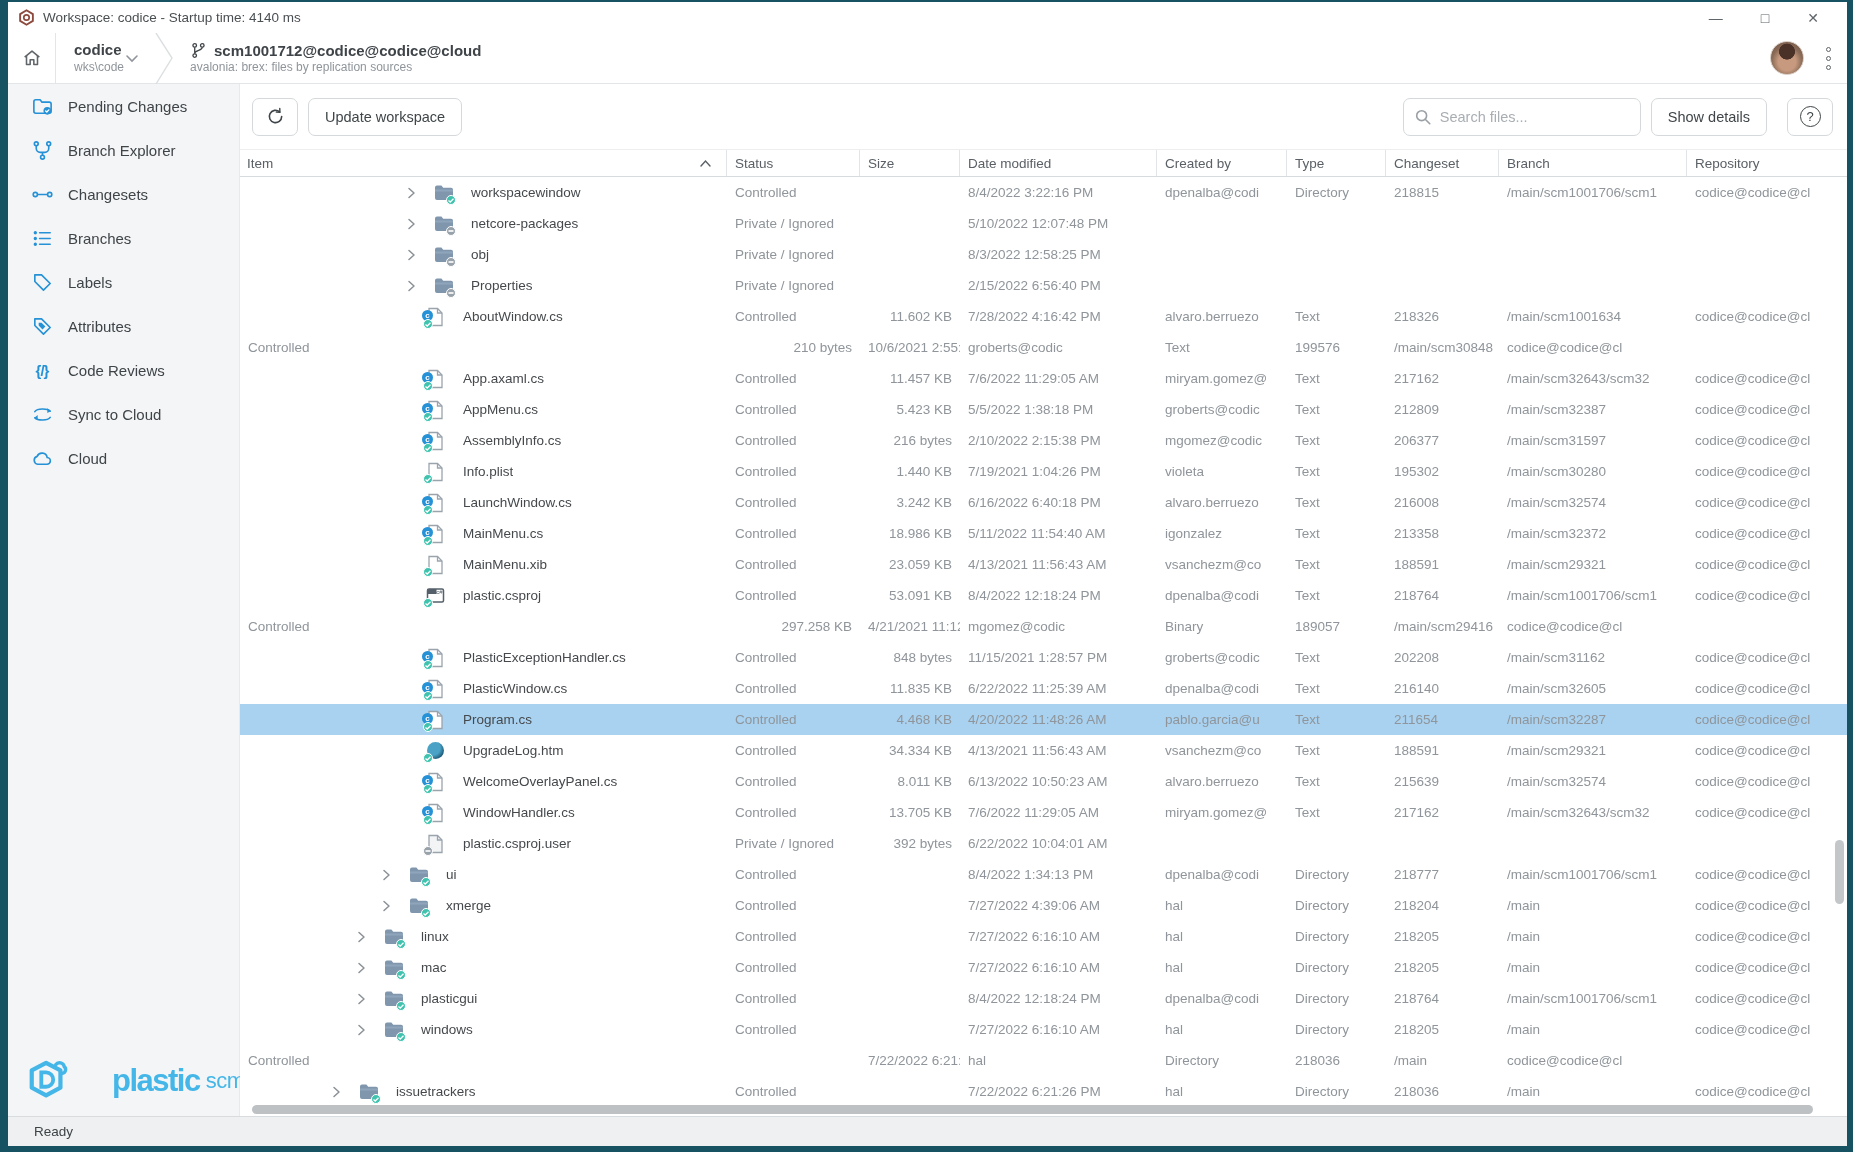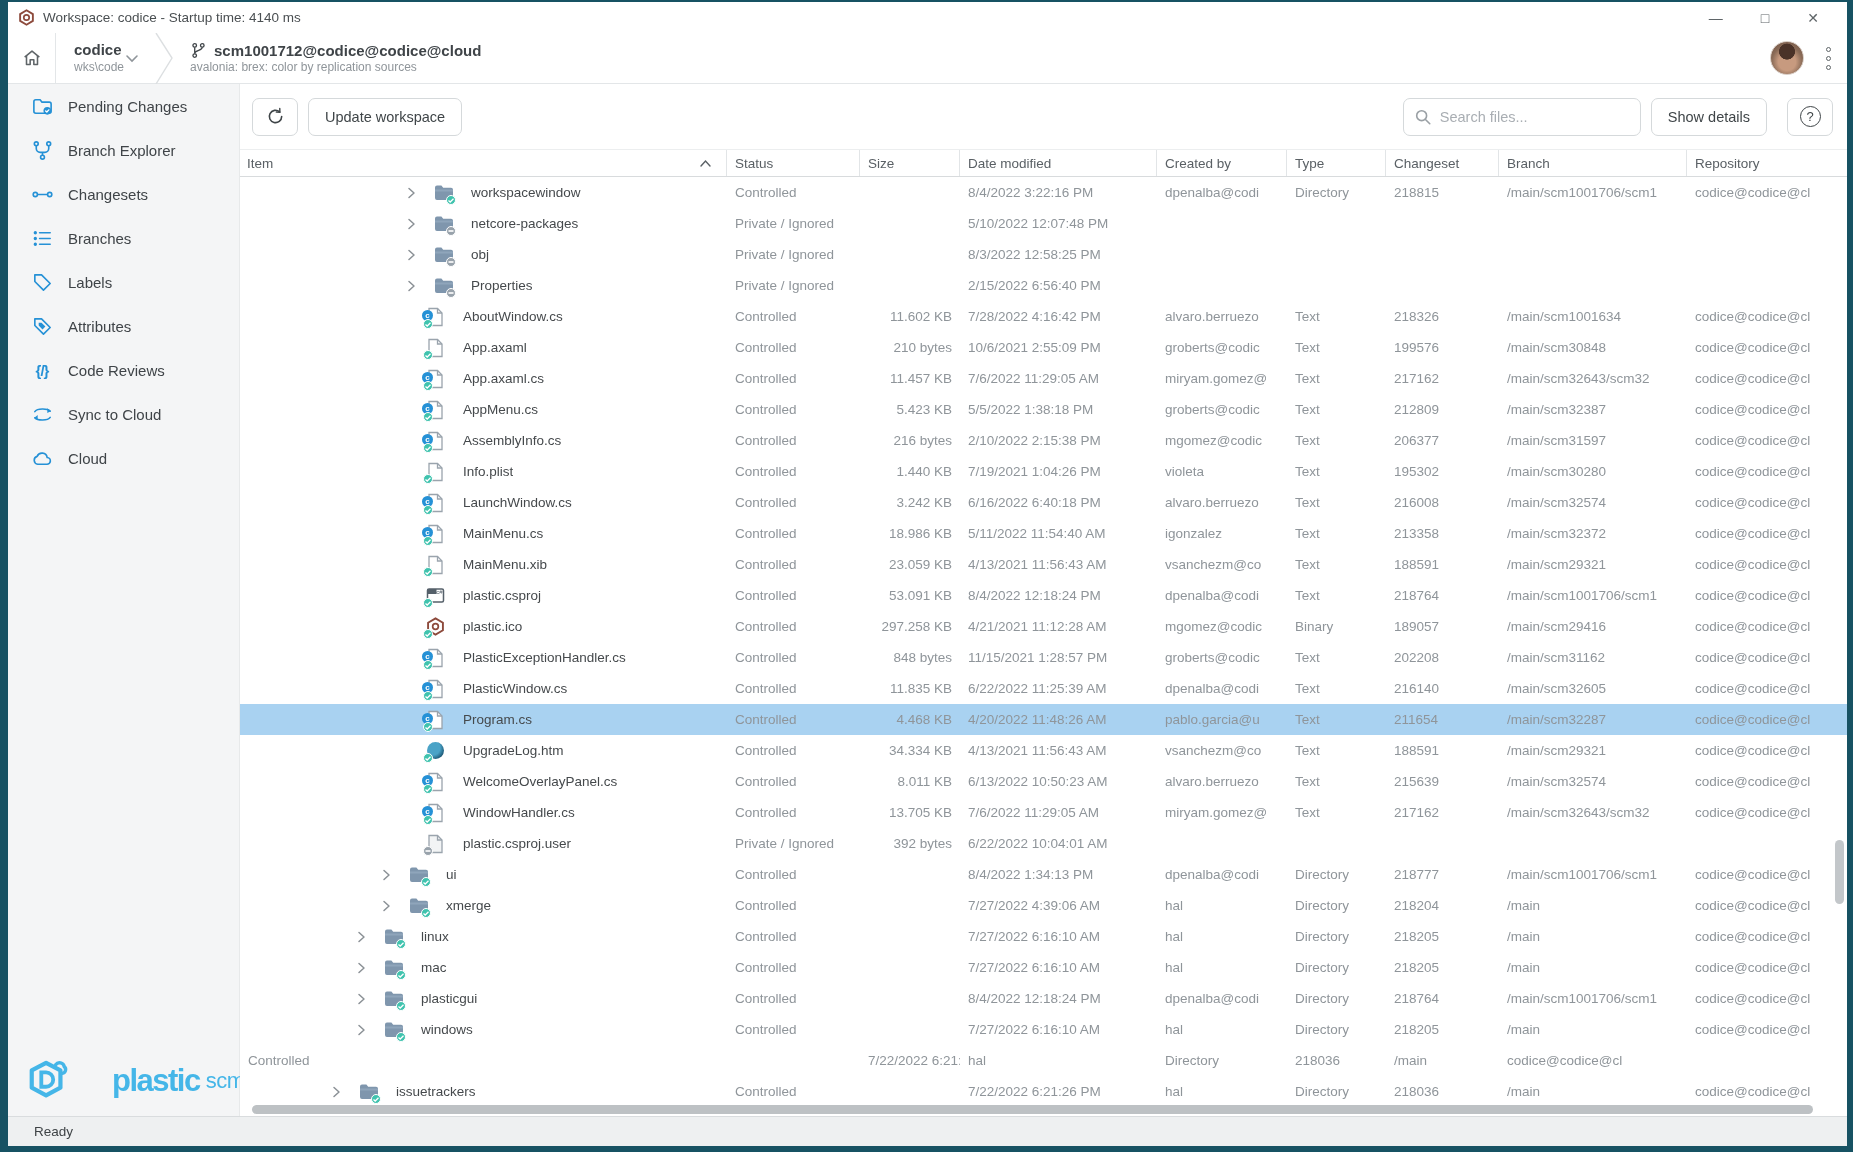--- a/index.html
+++ b/index.html
@@ -139,21 +139,21 @@
       <div class="branchblk">
         <div class="row1">
           <svg width="17" height="17" viewBox="0 0 18 18" fill="none" stroke="#3f4448" stroke-width="1.4">
             <circle cx="5" cy="3.6" r="1.9"></circle>
               <circle cx="13" cy="3.6" r="1.9"></circle>
               <circle cx="5" cy="14.4" r="1.9"></circle>
             <path d="M5 5.5 V12.5 M13 5.5 C13 9.5 5 8 5 12.5"></path>
           </svg>
           <span class="t1">scm1001712@codice@codice@cloud</span>
         </div>
-        <div class="t2">avalonia: brex: color by replication sources</div>
+        <div class="t2">avalonia: brex: files by replication sources</div>
       </div>
       <div class="hdr-right">
         <div class="avatar"></div>
         <div class="kebab">
             <i></i>
             <i></i>
             <i></i>
           </div>
       </div>
     </div>
@@ -458,34 +458,20 @@
               <div class="c">Controlled</div>
               <div class="c size">11.602 KB</div>
               <div class="c">7/28/2022 4:16:42 PM</div>
               <div class="c">alvaro.berruezo</div>
               <div class="c">Text</div>
               <div class="c">218326</div>
               <div class="c">/main/scm1001634</div>
               <div class="c">codice@codice@cl</div>
             </div>
             <div class="trow tgrid">
-              <div class="c item" style="padding-left:185px">
-                <span class="fico">
-                  <svg width="17" height="20" viewBox="0 0 17 20" fill="none" stroke="#9aa4ad" stroke-width="1.3">
-                    <path d="M2 1.5h8.5L15 6v12.5H2z" fill="#fff"></path>
-                    <path d="M10.5 1.5V6H15"></path>
-                  </svg>
-                  <span class="badge checkL">
-                    <svg width="6" height="5" viewBox="0 0 6 5">
-                      <polyline points="0.5,2.5 2.2,4 5.5,0.8" fill="none" stroke="#fff" stroke-width="1.3"></polyline>
-                    </svg>
-                  </span>
-                </span>
-                <span class="itemname">App.axaml</span>
-              </div>
               <div class="c">Controlled</div>
               <div class="c size">210 bytes</div>
               <div class="c">10/6/2021 2:55:09 PM</div>
               <div class="c">groberts@codic</div>
               <div class="c">Text</div>
               <div class="c">199576</div>
               <div class="c">/main/scm30848</div>
               <div class="c">codice@codice@cl</div>
             </div>
             <div class="trow tgrid">
@@ -680,34 +666,20 @@
               <div class="c">Controlled</div>
               <div class="c size">53.091 KB</div>
               <div class="c">8/4/2022 12:18:24 PM</div>
               <div class="c">dpenalba@codi</div>
               <div class="c">Text</div>
               <div class="c">218764</div>
               <div class="c">/main/scm1001706/scm1</div>
               <div class="c">codice@codice@cl</div>
             </div>
             <div class="trow tgrid">
-              <div class="c item" style="padding-left:185px">
-                <span class="fico">
-                  <svg width="19" height="19" viewBox="0 0 20 20">
-                    <path d="M10 1.5 L17.8 6 L17.8 14 L10 18.5 L2.2 14 L2.2 6 Z" fill="none" stroke="#8d4a3c" stroke-width="2"></path>
-                    <circle cx="10" cy="10" r="3" fill="none" stroke="#8d4a3c" stroke-width="1.8"></circle>
-                  </svg>
-                  <span class="badge checkL">
-                    <svg width="6" height="5" viewBox="0 0 6 5">
-                      <polyline points="0.5,2.5 2.2,4 5.5,0.8" fill="none" stroke="#fff" stroke-width="1.3"></polyline>
-                    </svg>
-                  </span>
-                </span>
-                <span class="itemname">plastic.ico</span>
-              </div>
               <div class="c">Controlled</div>
               <div class="c size">297.258 KB</div>
               <div class="c">4/21/2021 11:12:28 AM</div>
               <div class="c">mgomez@codic</div>
               <div class="c">Binary</div>
               <div class="c">189057</div>
               <div class="c">/main/scm29416</div>
               <div class="c">codice@codice@cl</div>
             </div>
             <div class="trow tgrid">

